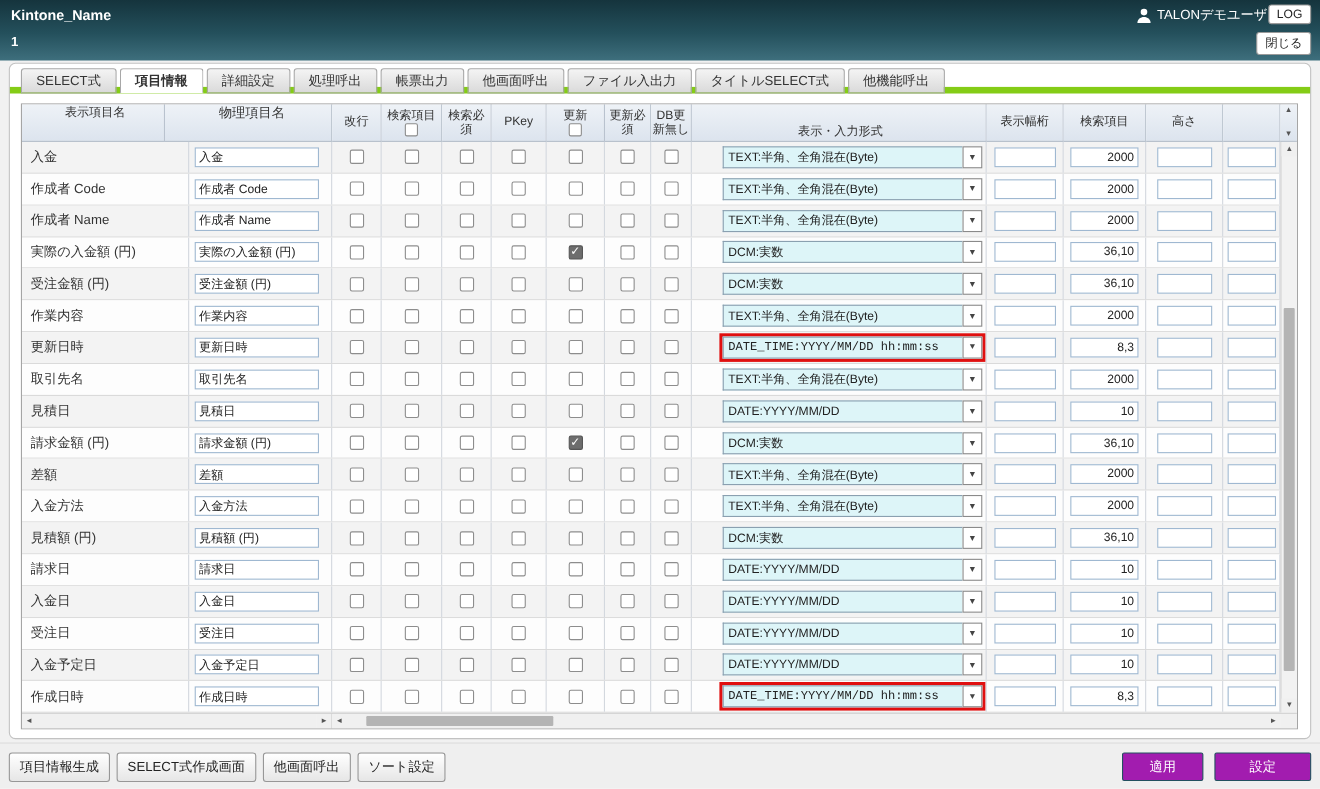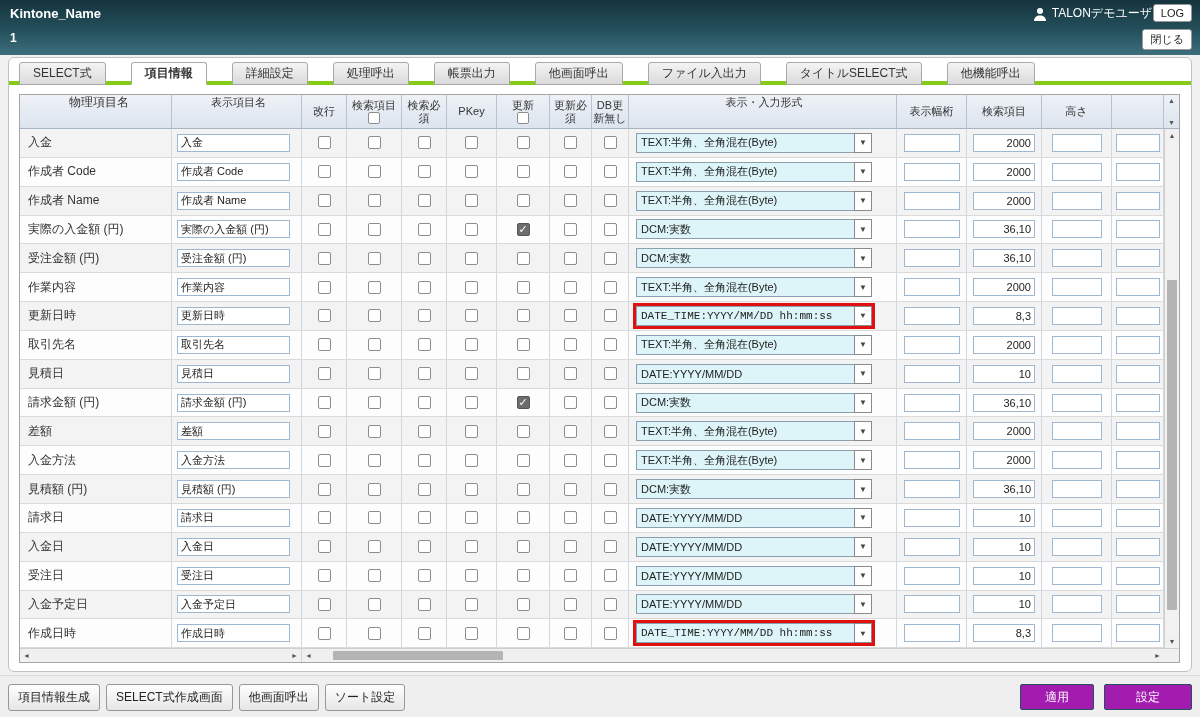--- a/index.html
+++ b/index.html
@@ -15,21 +15,21 @@
   .user-ico { width:14px; height:14px; display:inline-block; }
   .hbtn { position:absolute; background:#fff; border:1px solid #9a9a9a; border-radius:3px;
           font-size:11px; color:#222; padding:2px 7px; cursor:pointer; }
   .hbtn.log { right:8px; top:4px; }
   .hbtn.close { right:8px; top:29px; }
 
   
   .panel { position:absolute; left:8px; top:57px; width:1184px; height:615px;
            background:#fff; border:1px solid #c2c2c2; border-radius:6px; }
   .tabstrip { position:absolute; left:0; top:0; width:100%; height:27px;
-              border-bottom:4px solid #84cc16; padding:4px 0 0 10px; display:flex;gap:22px; }
+              border-bottom:6px solid #84cc16; padding:4px 0 0 10px; display:flex; }
   .tab { height:23px; margin-right:3px; margin-bottom:-1px; padding:0 13px; display:flex; align-items:center;
          font-size:12px; color:#333; background:linear-gradient(180deg,#f4f4f4,#dadada);
          border:1px solid #a8a8a8; border-radius:3px 3px 0 0; cursor:pointer; white-space:nowrap; }
   .tab.active { background:#fff; border-bottom:1px solid #fff; font-weight:bold; }
 
   
   .grid { position:absolute; left:10px; top:36px; width:1161px; height:569px;
           border:1px solid #a5a5a5; display:flex; flex-direction:column; background:#fff; }
   .ghead { display:flex; flex:0 0 34px; }
   .hcell { background:linear-gradient(180deg,#eef2f7,#dce4ee); border-right:1px solid #b9c2ce;
@@ -37,21 +37,21 @@
            justify-content:center; font-size:11px; line-height:1.15; text-align:center; color:#333; padding:1px; }
   .gbody { display:flex; flex:1 1 auto; min-height:0; }
   .rows { width:1144px; display:flex; flex-direction:column; }
   .row { display:flex; flex:0 0 28.85px; border-bottom:1px solid #dadada; background:#fdfdfd; }
   .row.alt { background:#f3f3f3; }
   .cell { border-right:1px solid #d3d8de; display:flex; align-items:center; justify-content:center; overflow:hidden; }
   .c0{width:152px; justify-content:flex-start; padding-left:8px; font-size:12px;}
   .c1{width:130px; justify-content:flex-start; padding-left:5px;}
   .c2{width:45px;} .c3{width:55px;} .c4{width:45px;} .c5{width:50px;}
   .c6{width:53px;} .c7{width:42px;} .c8{width:37px;}
-  .c9{width:268px; justify-content:flex-start; padding-left:4px;}
+  .c9{width:268px; justify-content:flex-end; padding-left:4px;}
   .c10{width:70px;} .c11{width:75px;} .c12{width:70px;} .c13{width:52px;}
 
   input.txt { height:18px; border:1px solid #9fb8d1; background:#fff; font-size:11px;
               font-family:inherit; padding:1px 3px; color:#222; }
   .w-disp{width:113px;} .w-width{width:56px;} .w-digit{width:62px; background:#ddf5f8; text-align:right;}
   .w-height{width:50px;} .w-extra{width:44px;}
 
   .cb { width:13px; height:13px; border:1px solid #8d8d8d; border-radius:2px; background:#fff;
         display:inline-block; position:relative; cursor:pointer; }
   .cb.checked { background:#6d6d6d; border-color:#565656; }
@@ -122,25 +122,25 @@
       <div class="tab">処理呼出</div>
       <div class="tab">帳票出力</div>
       <div class="tab">他画面呼出</div>
       <div class="tab">ファイル入出力</div>
       <div class="tab">タイトルSELECT式</div>
       <div class="tab">他機能呼出</div>
     </div>
 
   <div class="grid">
     <div class="ghead" id="ghead">
+        <div class="hcell c1">
+          <span>表示項目名</span>
+        </div>
         <div class="hcell c0">
           <span>物理項目名</span>
-        </div>
-        <div class="hcell c1">
-          <span>表示項目名</span>
         </div>
         <div class="hcell c2">
           <span>改行</span>
         </div>
         <div class="hcell c3">
           <span>検索項目</span>
           <span class="cb hcb"></span>
         </div>
         <div class="hcell c4">
           <span>検索必須</span>

